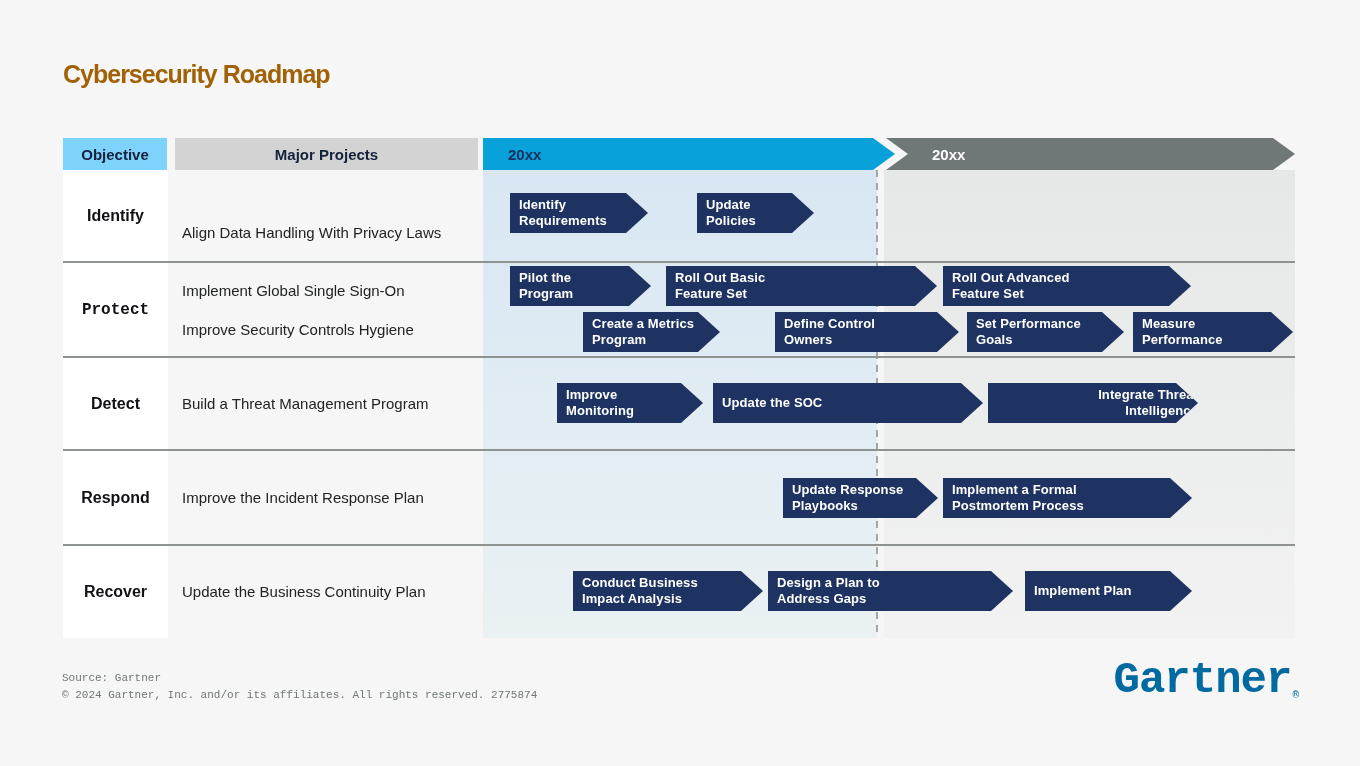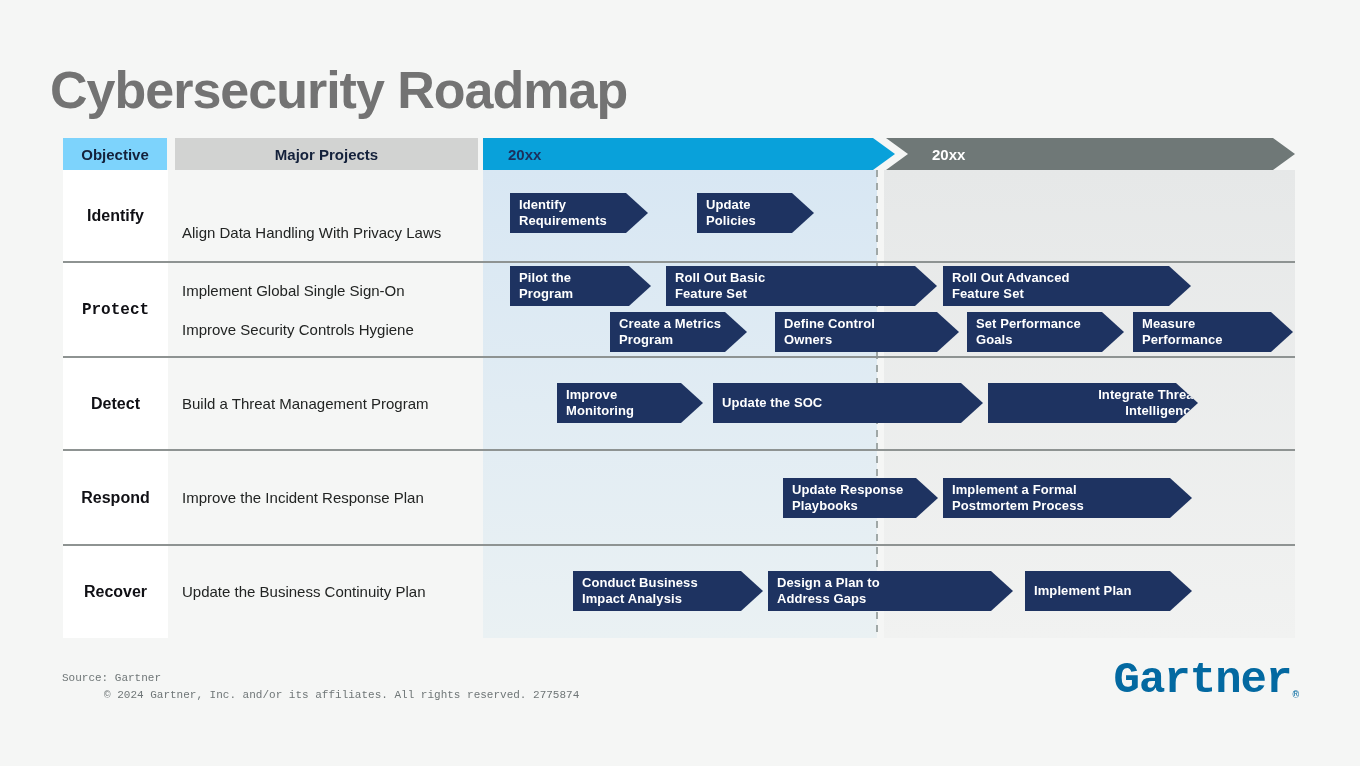--- a/index.html
+++ b/index.html
@@ -6,23 +6,23 @@
   body{
     width:1360px;height:766px;
     background:#f5f6f5;
     font-family:"Liberation Sans", sans-serif;
     position:relative;
     overflow:hidden;
   }
   #page{position:relative;width:1360px;height:766px;}
 
   .page-title{
-    position:absolute;left:50px;top:60px;
-    font-size:52px;font-weight:900;letter-spacing:-1px;
-    color:#737373;
+    position:absolute;left:63px;top:60px;
+    font-size:25px;font-weight:900;letter-spacing:-1px;
+    color:#a16207;
   }
 
   
   .hdr{
     position:absolute;top:138px;height:32px;
     display:flex;align-items:center;justify-content:center;
     font-size:15px;font-weight:700;color:#14213b;
   }
   .hdr-objective{left:63px;width:104px;background:#7dd3fc;}
   .hdr-projects{left:175px;width:303px;background:#d2d3d2;}
@@ -84,21 +84,21 @@
     color:#ffffff;font-size:13px;font-weight:700;line-height:16px;
     padding-left:9px;box-sizing:border-box;z-index:4;
     letter-spacing:0.1px;
   }
 
   
   .footer-source,.footer-copyright{
     position:absolute;left:62px;font-size:11px;color:#6f7677;z-index:3;font-family:Liberation Mono, monospace;
   }
   .footer-source{top:672px;}
-  .footer-copyright{top:689px;margin-left:42px;}
+  .footer-copyright{top:689px;}
 
   .gartner-logo{
     position:absolute;right:62px;top:655px;
     font-size:44px;font-weight:700;letter-spacing:-1px;
     color:#0369a1;z-index:3;display:flex;align-items:flex-end;font-family:Liberation Mono, monospace;
   }
   .gartner-logo .reg-mark{
     font-size:11px;font-weight:400;margin-left:1px;line-height:20px;
   }
 </style>
@@ -128,21 +128,21 @@
       <div class="task" style="left: 697px; top: 193px; width: 117px;">Update<br>Policies</div>
       <div class="row-separator" style="top: 261px;"></div>
       <div class="objective-cell" style="top: 262px; height: 95px; font-family: Liberation Mono, monospace;">Protect</div>
       <div class="projects-cell two" style="top: 262px; height: 95px;">
         <span class="proj-line">Implement Global Single Sign-On</span>
         <span class="proj-line">Improve Security Controls Hygiene</span>
       </div>
       <div class="task" style="left: 510px; top: 266px; width: 141px;">Pilot the<br>Program</div>
       <div class="task" style="left: 666px; top: 266px; width: 271px;">Roll Out Basic<br>Feature Set</div>
       <div class="task" style="left: 943px; top: 266px; width: 248px;">Roll Out Advanced<br>Feature Set</div>
-      <div class="task" style="left: 583px; top: 312px; width: 137px; margin-left: 27px;">Create a Metrics<br>Program</div>
+      <div class="task" style="left: 583px; top: 312px; width: 137px;">Create a Metrics<br>Program</div>
       <div class="task" style="left: 775px; top: 312px; width: 184px;">Define Control<br>Owners</div>
       <div class="task" style="left: 967px; top: 312px; width: 157px;">Set Performance<br>Goals</div>
       <div class="task" style="left: 1133px; top: 312px; width: 160px;">Measure<br>Performance</div>
       <div class="row-separator" style="top: 356px;"></div>
       <div class="objective-cell" style="top: 357px; height: 93px;">Detect</div>
       <div class="projects-cell" style="top: 357px; height: 93px;">
         <span class="proj-line">Build a Threat Management Program</span>
       </div>
       <div class="task" style="left: 557px; top: 383px; width: 146px;">Improve<br>Monitoring</div>
       <div class="task" style="left: 713px; top: 383px; width: 270px;">Update the SOC</div>

